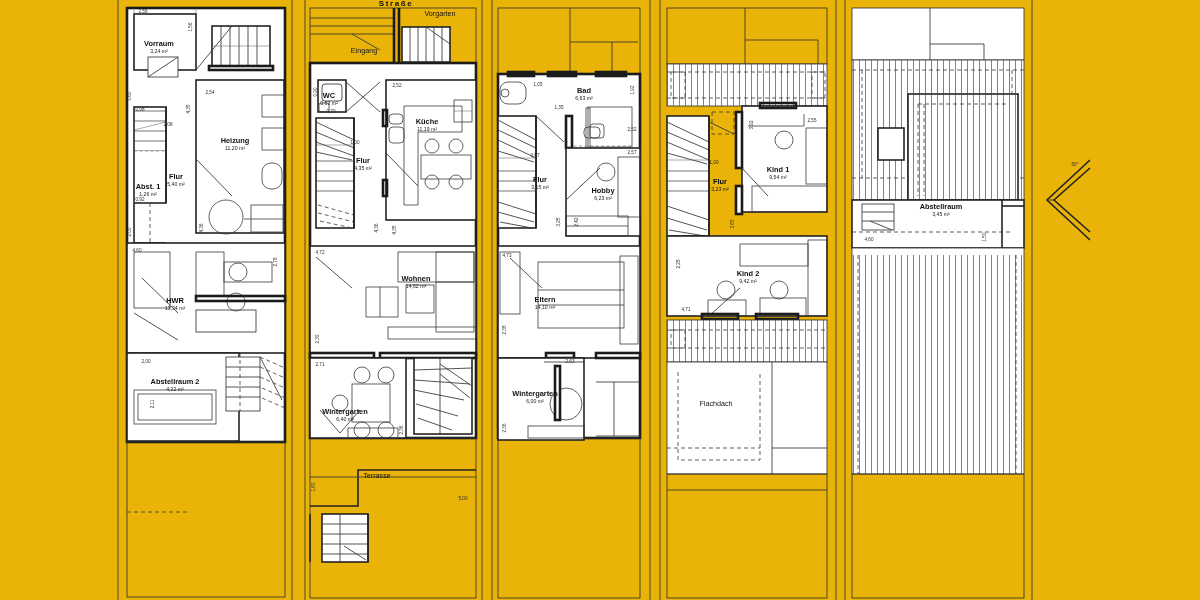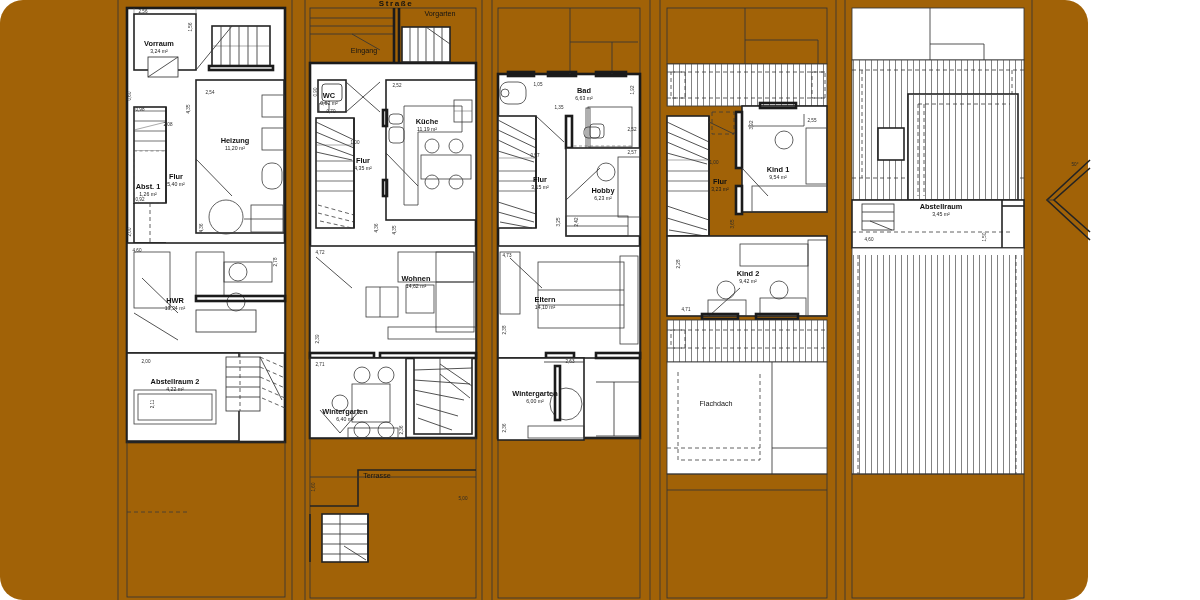--- a/index.html
+++ b/index.html
@@ -2,21 +2,21 @@
 <html><head>
 <meta charset="utf-8">
 <title>Grundrisse</title>
 <style>
   html,body{margin:0;padding:0;background:#ffffff;}
   body{
     width:1200px;height:600px;overflow:hidden;
     font-family:"Liberation Sans","DejaVu Sans",sans-serif;
     color:#1a1a1a;position:relative;
   }
-  #sheet{position:absolute;left:0;top:0;width:1088px;height:600px;background:#a16207;border-radius:23px;}
+  #sheet{position:absolute;left:0;top:0;width:1200px;height:600px;background:#eab308;}
 
   svg#plan{position:absolute;left:0;top:0;width:1200px;height:600px;}
 
   
   .wall-thick{fill:none;stroke:#1b1b1b;stroke-width:2.6;}
   .wall-med{fill:none;stroke:#232323;stroke-width:1.6;}
   .wall-thin{fill:none;stroke:#343434;stroke-width:0.85;}
   .hair{fill:none;stroke:#555;stroke-width:0.5;}
   .dash{fill:none;stroke:#3a3a3a;stroke-width:0.8;stroke-dasharray:4 3;}
   .dash-fine{fill:none;stroke:#5a5a5a;stroke-width:0.6;stroke-dasharray:3 2.5;}

